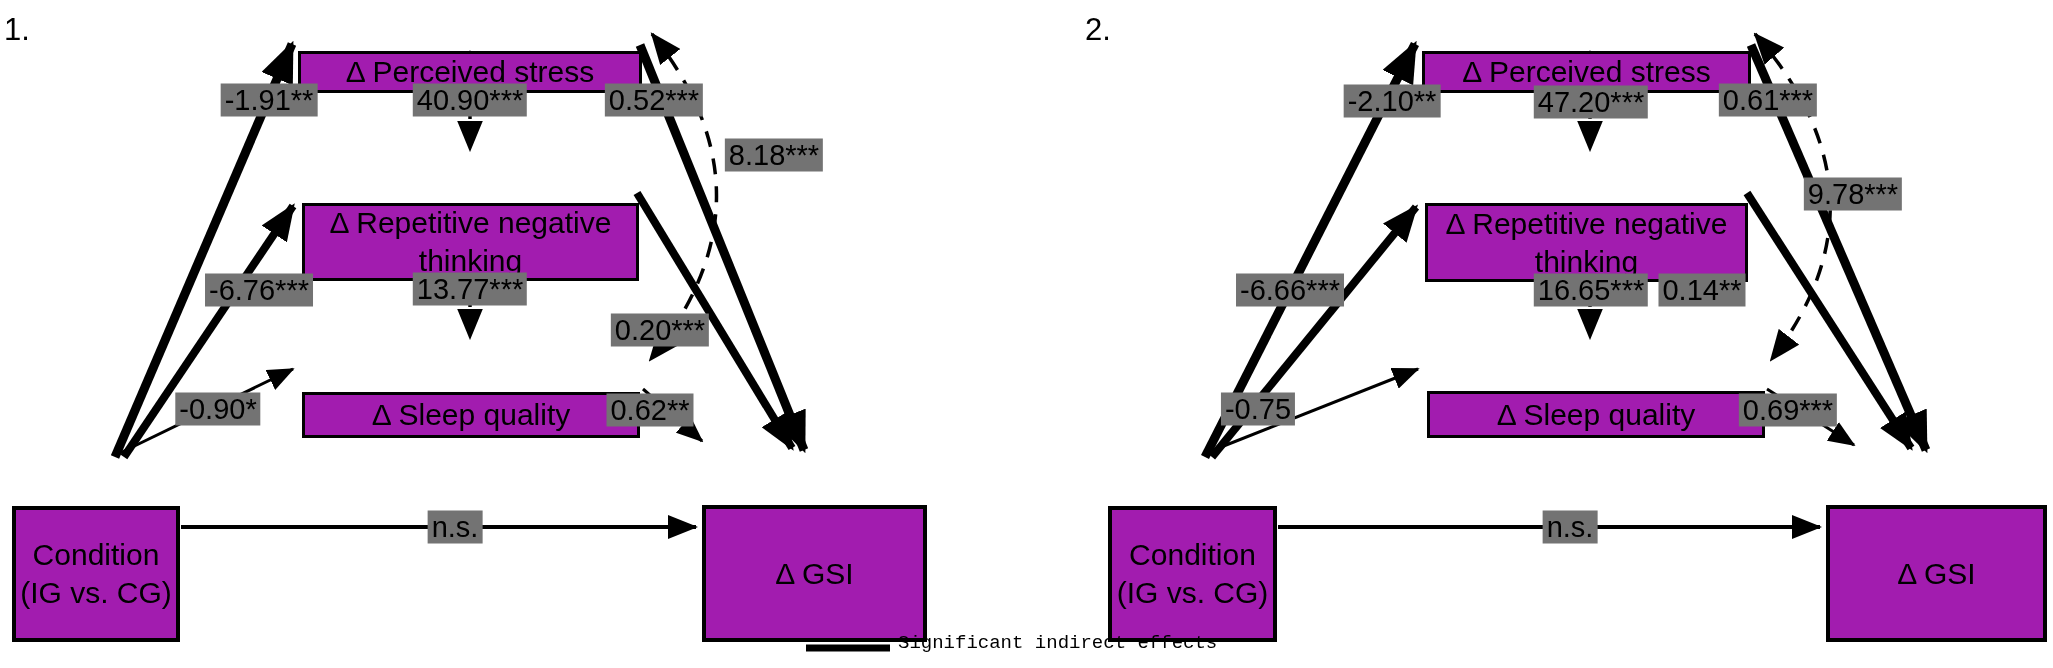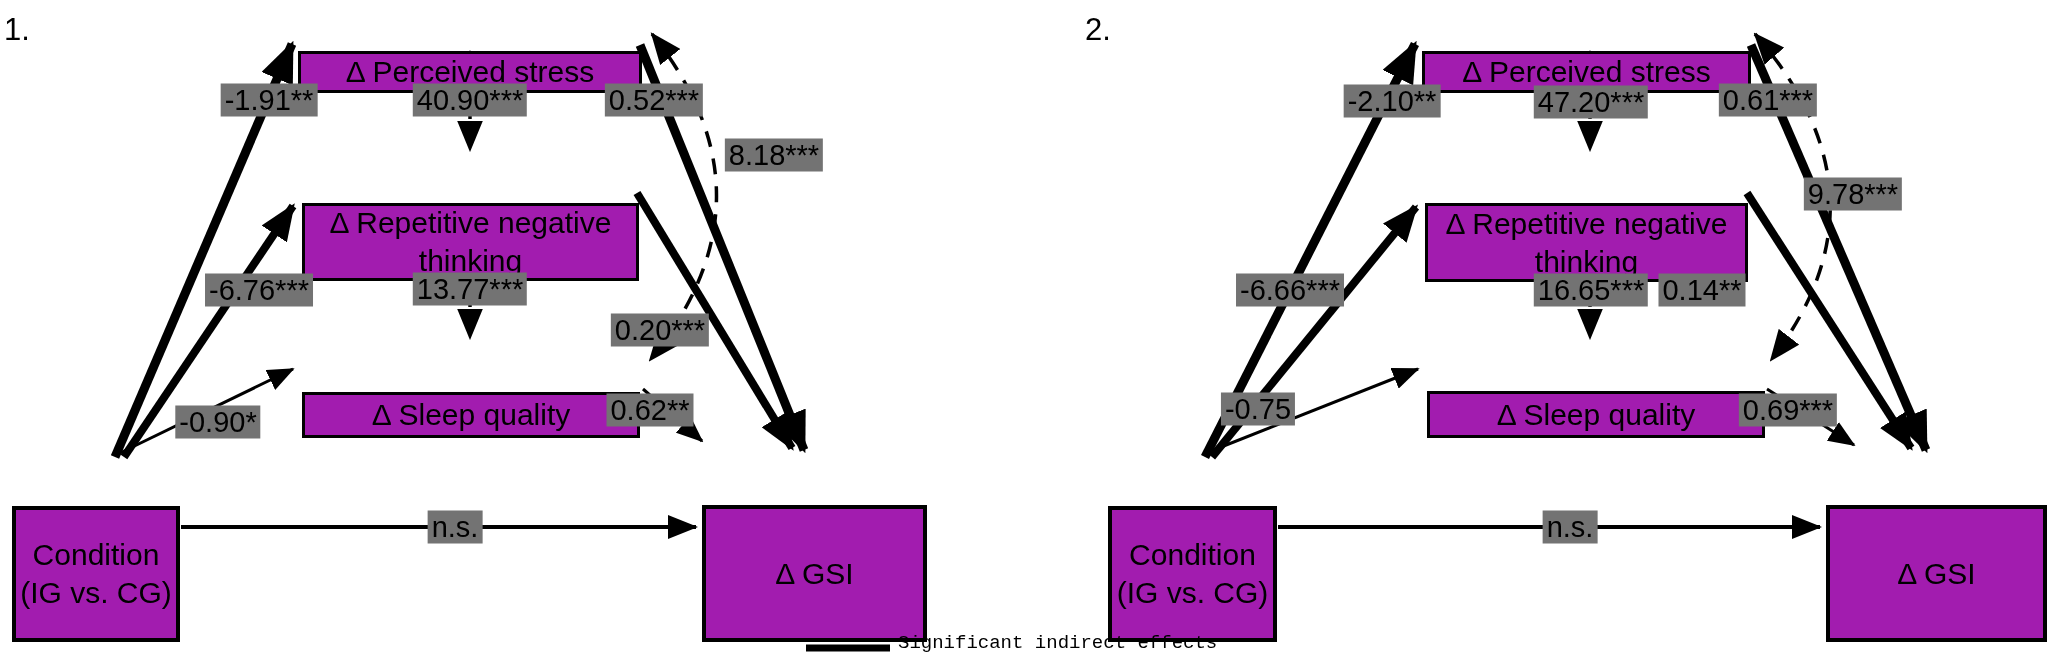--- a/index.html
+++ b/index.html
@@ -115,21 +115,21 @@
     <span>Δ GSI</span>
   </div>
 
   <div class="coef" style="left:269px;top:100px;">-1.91**</div>
   <div class="coef" style="left:470px;top:100px;text-align:right;">40.90***</div>
   <div class="coef" style="left:654px;top:100px;">0.52***</div>
   <div class="coef" style="left:738px;top:155px;margin-left:36px;">8.18***</div>
   <div class="coef" style="left:259px;top:290px;">-6.76***</div>
   <div class="coef" style="left:470px;top:289px;">13.77***</div>
   <div class="coef" style="left:660px;top:290px;margin-top:40px;">0.20***</div>
-  <div class="coef" style="left:218px;top:422px;text-align:right;">-0.90*</div>
+  <div class="coef" style="left:218px;top:409px;text-align:right;">-0.90*</div>
   <div class="coef" style="left:650px;top:410px;">0.62**</div>
   <div class="coef" style="left:455px;top:527px;">n.s.</div>
 
   <div class="panel-num" style="left:1085px;top:12px;">2.</div>
 
   <div class="node" style="left:1422px;top:3px;width:329px;height:42px;">
     <span>Δ Perceived stress</span>
   </div>
 
   <div class="node" style="left:1425px;top:155px;width:323px;height:79px;">

